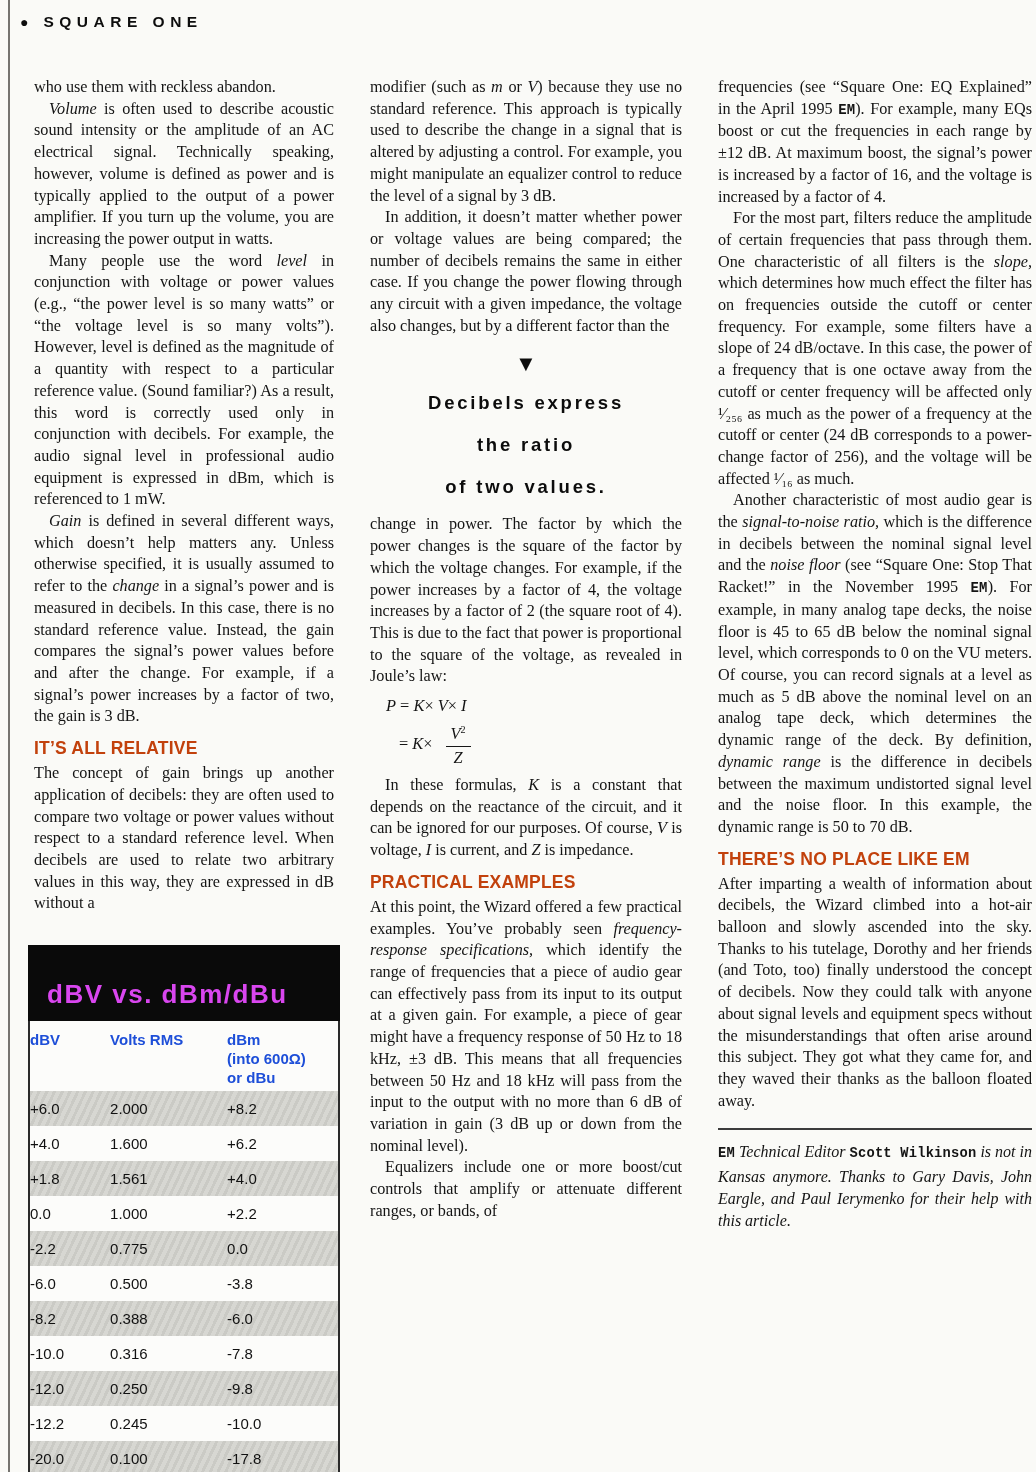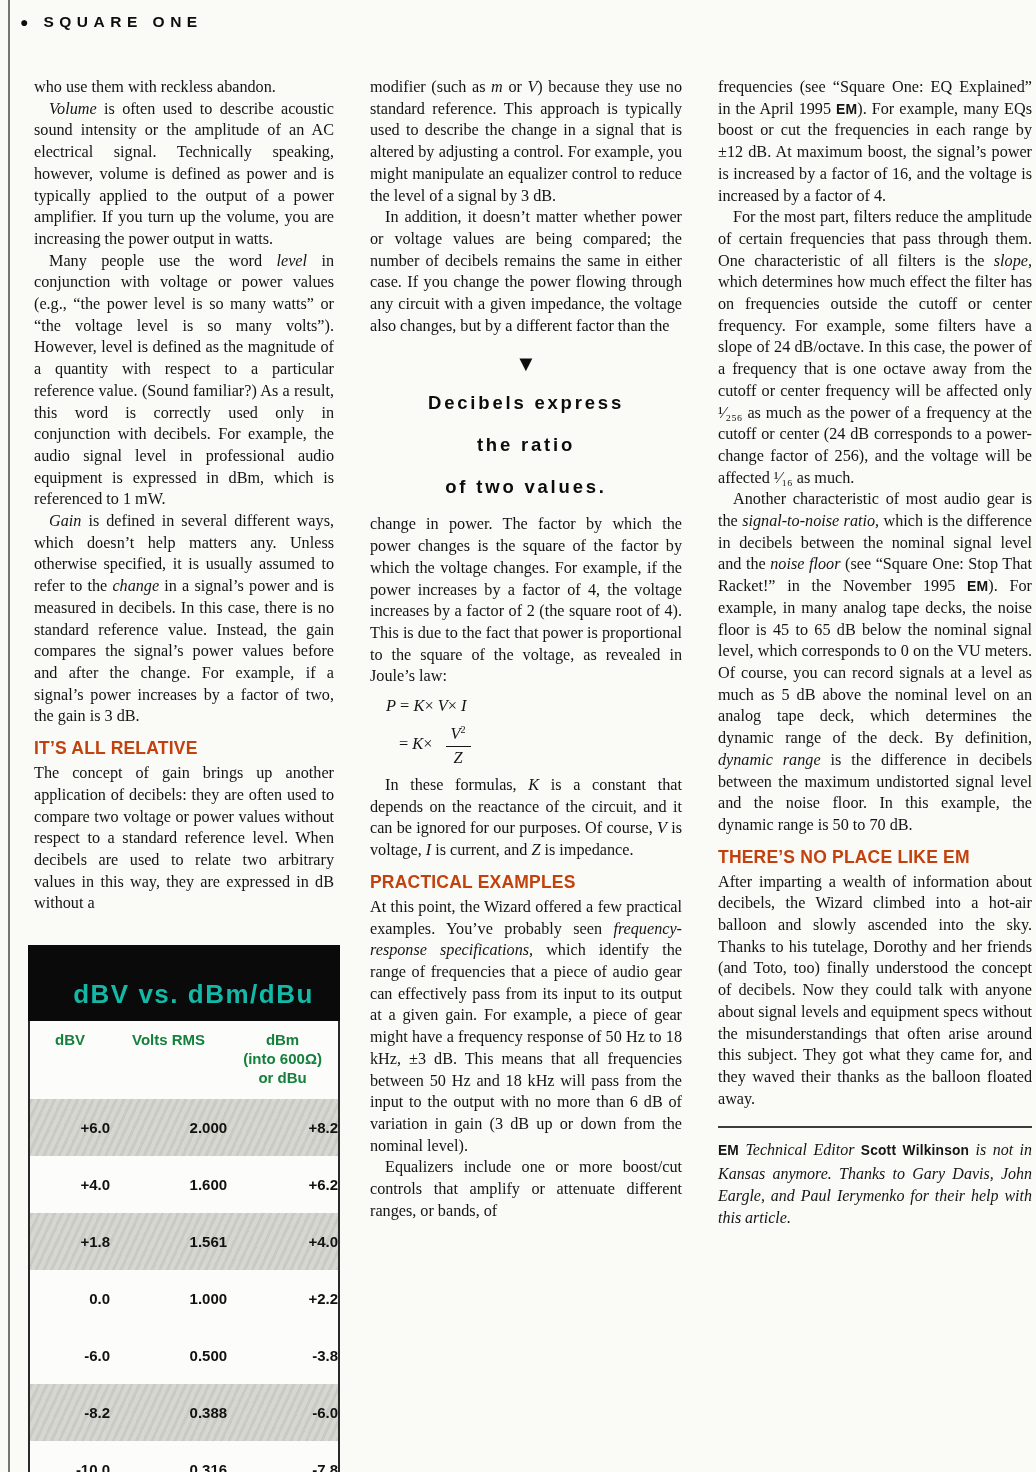--- a/index.html
+++ b/index.html
@@ -13,44 +13,44 @@
 
   .columns{position:absolute;top:77px;left:34px;display:grid;
            grid-template-columns:300px 312px 314px;column-gap:36px;}
   .col{min-width:0;}
   .col p{margin:0;font-size:16.2px;line-height:21.7px;text-align:justify;}
   .col p.ind{text-indent:15px;}
   h2.sec{font-family:"Liberation Sans",sans-serif;font-size:17.5px;font-weight:800;
          letter-spacing:.2px;margin:10px 0 4px;color:#c2410c;}
 
   .s-i{font-style:italic;}
-  .s-bs{font-family:Liberation Sans, sans-serif;font-weight:700;font-style:normal;
+  .s-bs{font-family:Liberation Mono, monospace;font-weight:700;font-style:normal;
         font-size:.86em;letter-spacing:.2px;margin-top:48px;}
   .s-sup{font-size:.62em;vertical-align:super;font-style:normal;}
 
   .pullquote{text-align:center;margin:16px 0 18px;font-family:"Liberation Sans",sans-serif;color:#0c0c0c;}
   .pq-triangle{font-size:22px;line-height:1;margin-bottom:18px;}
   .pq-line{font-size:18.5px;font-weight:800;letter-spacing:2.8px;margin-bottom:23px;line-height:19px;}
   .pq-line:last-child{margin-bottom:0;}
 
   .formula{margin:8px 0 8px 16px;font-size:16.4px;}
   .formula-line1{margin-bottom:5px;}
   .formula-line2{margin-left:13px;display:flex;align-items:center;gap:7px;height:46px;}
   .frac{display:inline-block;text-align:center;line-height:20px;margin-left:6px;}
   .frac .num{display:block;border-bottom:1.5px solid #161616;padding:0 5px 1px;}
   .frac .den{display:block;padding-top:1px;}
 
   .dbv-table{margin:30px 0 0 -6px;width:312px;font-family:"Liberation Sans",sans-serif;}
-  .tbl-title{background:#0a0a0a;color:#14b8a6;font-size:26px;font-weight:800;
-             letter-spacing:1.5px;padding:34px 0 11px 19px;text-align:center;}
+  .tbl-title{background:#0a0a0a;color:#d946ef;font-size:26px;font-weight:800;
+             letter-spacing:1.5px;padding:34px 0 11px 19px;}
   .tbl-box{border:2px solid #2a2a2a;border-top:none;background:#fcfcfa;}
   .dbv-table table{width:100%;border-collapse:collapse;}
-  .dbv-table th{font-size:15px;font-weight:700;line-height:19px;padding:9px 0 12px;
-                text-align:center;vertical-align:top;color:#15803d;}
-  .dbv-table td{font-size:15px;font-weight:700;text-align:right;padding:20px 0;color:#111;}
+  .dbv-table th{font-size:15px;font-weight:700;line-height:19px;padding:9px 0 4px;
+                text-align:left;vertical-align:top;color:#1d4ed8;}
+  .dbv-table td{font-size:15px;font-weight:400;text-align:left;padding:9px 0;color:#111;}
   .dbv-table th:nth-child(1),.dbv-table td:nth-child(1){width:26%;}
   .dbv-table th:nth-child(2),.dbv-table td:nth-child(2){width:38%;}
   .dbv-table th:nth-child(3),.dbv-table td:nth-child(3){width:36%;}
   tr.shaded,.tbl-strip{background-color:#d7d7d2;
     background-image:repeating-linear-gradient(115deg,rgba(90,90,82,.10) 0 3px,rgba(0,0,0,0) 3px 7px);}
   .tbl-strip{height:20px;margin:5px 0 7px;}
 
   .bio-rule{border:none;border-top:2px solid #3c3c3c;margin:16px 0 11px;width:100%;}
   p.bio{font-style:italic;font-size:16px;line-height:22.2px;text-align:justify;}
 </style>
@@ -99,20 +99,25 @@
                 </tr>
                 <tr class="shaded">
                   <td>+1.8</td>
                   <td>1.561</td>
                   <td>+4.0</td>
                 </tr>
                 <tr>
                   <td>0.0</td>
                   <td>1.000</td>
                   <td>+2.2</td>
+                </tr>
+                <tr class="shaded">
+                  <td>-2.2</td>
+                  <td>0.775</td>
+                  <td>0.0</td>
                 </tr>
                 <tr>
                   <td>-6.0</td>
                   <td>0.500</td>
                   <td>-3.8</td>
                 </tr>
                 <tr class="shaded">
                   <td>-8.2</td>
                   <td>0.388</td>
                   <td>-6.0</td>

